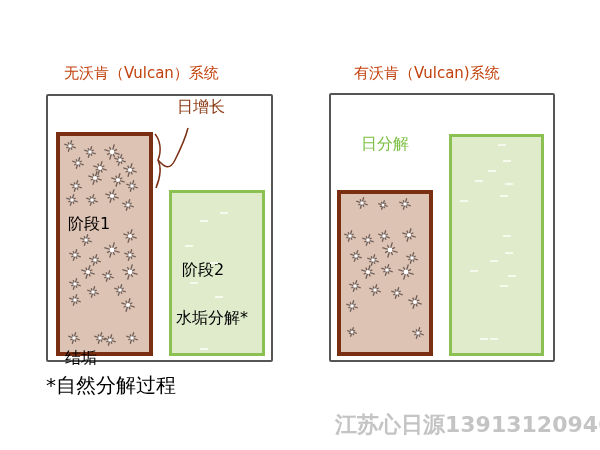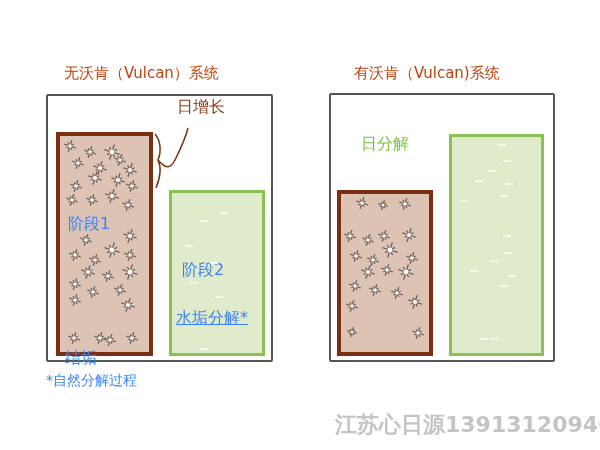--- a/index.html
+++ b/index.html
@@ -2,21 +2,21 @@
 <html><head>
 <meta charset="utf-8">
 <style>
   html,body{margin:0;padding:0;background:#fff;}
   body{width:600px;height:450px;position:relative;overflow:hidden;font-family:"DejaVu Sans","Liberation Sans",sans-serif;}
   .abs{position:absolute;}
   .title{font-size:15px;color:#c2410c;white-space:nowrap;}
   .panel{border:2px solid #555;border-radius:2px;box-sizing:border-box;background:#fff;}
   .scale{background:#dcc3b3;border:4px solid #7a2f12;box-sizing:border-box;}
   .clean{background:#e0ebcc;border:3px solid #8bc152;box-sizing:border-box;}
-  .lbl{font-size:16px;color:#3b82f6;white-space:nowrap;}
+  .lbl{font-size:16px;color:#000000;white-space:nowrap;}
   .brown{color:#8b3a16;}
   .green{color:#7cc043;}
   .dash{position:absolute;height:2px;background:#f6f9ee;width:8px;}
   svg{position:absolute;left:0;top:0;}
   .wm{font-size:22px;color:#c4c4c4;font-weight:bold;white-space:nowrap;}
 </style>
 </head>
 <body>
 
 <div class="abs title" style="left:64px;top:64px;">无沃肯（Vulcan）系统</div>
@@ -30,28 +30,28 @@
 <svg width="600" height="450">
   <path d="M155,134 C160,140 162,150 158,160 C165,168 170,170 175,160 C180,150 185,140 188,128" fill="none" stroke="#7a2f12" stroke-width="1.5"></path>
   <path d="M158,160 C162,168 160,178 156,188" fill="none" stroke="#7a2f12" stroke-width="1.5"></path>
   <path d="M413,132 C418,145 430,150 437,160 C445,150 445,140 448,132" fill="none" stroke="#a9c08c" stroke-width="1.5"></path>
   <path d="M437,160 C442,170 440,180 444,188" fill="none" stroke="#a9c08c" stroke-width="1.5"></path>
 </svg>
 
 <div class="abs lbl" style="left:68px;top:214px;">阶段1</div>
 <div class="abs lbl" style="left:65px;top:307px;margin-top:41px;">结垢</div>
 <div class="abs lbl" style="left:182px;top:216px;margin-top:44px;">阶段2</div>
-<div class="abs lbl" style="left:176px;top:308px;text-decoration:underline;">水垢分解*</div>
+<div class="abs lbl" style="left:176px;top:308px;">水垢分解*</div>
 
 <div class="abs panel" style="left:329px;top:93px;width:226px;height:269px;"></div>
 <div class="abs scale" style="left:337px;top:190px;width:96px;height:166px;" id="rbox"></div>
 <div class="abs clean" style="left:449px;top:134px;width:95px;height:222px;" id="rgbox"></div>
 <div class="abs lbl green" style="left:361px;top:118px;margin-top:16px;">日分解</div>
 
-<div class="abs lbl" style="left:46px;top:372px;font-size:14px;">*自然分解过程</div>
+<div class="abs lbl" style="left:46px;top:372px;font-size:20px;">*自然分解过程</div>
 <div class="abs wm" style="left:335px;top:410px;">江苏心日源13913120946</div>
 
 <div id="crystals">
     <svg width="12" height="12" style="left: 64px; top: 140px;">
       <path d="M6,6 L11.732018934753636,7.773121239968037 M6,6 L7.959554384204681,9.714854857910899 M6,6 L4.226878760031963,11.732018934753636 M6,6 L2.2851451420891014,7.959554384204682 M6,6 L0.26798106524636367,4.226878760031965 M6,6 L4.040445615795318,2.2851451420891014 M6,6 L7.773121239968035,0.26798106524636367 M6,6 L9.714854857910899,4.040445615795317 " stroke="#6e5e58" stroke-width="1.3"></path>
       <circle cx="6" cy="6" r="1.7999999999999998" fill="#fff"></circle>
     </svg>
     <svg width="12" height="12" style="left: 84px; top: 146px;">
       <path d="M6,6 L11.732018934753636,7.773121239968037 M6,6 L7.959554384204681,9.714854857910899 M6,6 L4.226878760031963,11.732018934753636 M6,6 L2.2851451420891014,7.959554384204682 M6,6 L0.26798106524636367,4.226878760031965 M6,6 L4.040445615795318,2.2851451420891014 M6,6 L7.773121239968035,0.26798106524636367 M6,6 L9.714854857910899,4.040445615795317 " stroke="#6e5e58" stroke-width="1.3"></path>
       <circle cx="6" cy="6" r="1.7999999999999998" fill="#fff"></circle>

